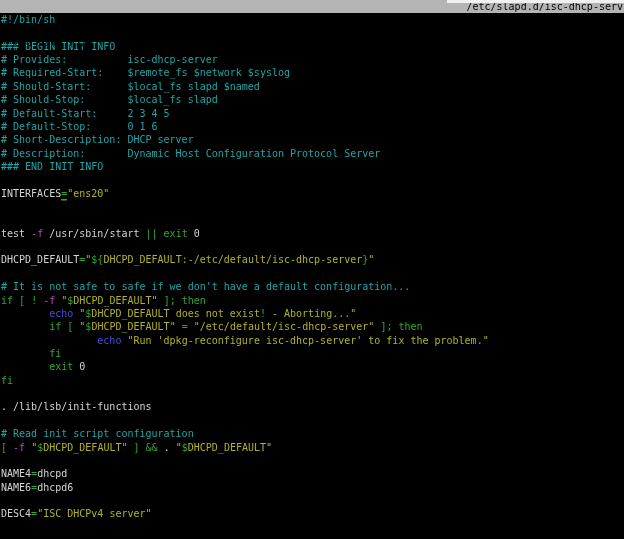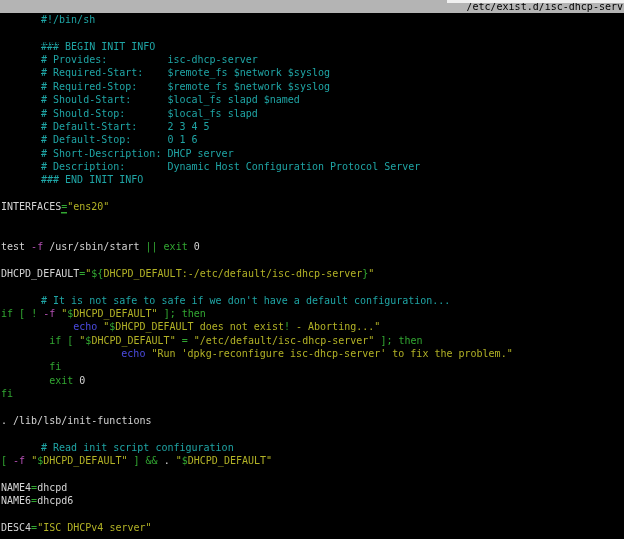--- a/index.html
+++ b/index.html
@@ -11,43 +11,42 @@
   .topstrip{position:absolute;top:0;left:447px;right:0;height:3px;background:#f0f0f0;z-index:3;}
   .titlebar{
     position:absolute;top:0;left:0;width:100%;height:13px;background:#b4b4b4;
     color:#000;line-height:13px;z-index:2;
   }
   .tb-left{position:absolute;left:14px;top:0;white-space:pre;margin-top:36px;}
   .tb-right{position:absolute;right:1px;top:0;white-space:pre;}
   .buffer{position:absolute;top:13px;left:1px;right:0;bottom:0;overflow:hidden;}
   .line{white-space:pre;min-height:13.36px;}
   .tk-plain{color:#d4d4d4;}
-  .tk-comment{color:#1fa5a5;padding-left:40px;}
+  .tk-comment{color:#1fa5a5;}
   .tk-string{color:#b2b226;}
   .tk-special{color:#32a832;}
   .tk-flag{color:#b44fb4;}
-  .tk-builtin{color:#4b4be0;margin-left:24px;}
+  .tk-builtin{color:#4b4be0;}
   .tk-cursor{color:#32a832;box-shadow:0 1.5px 0 0 #32a832;}
 </style>
 </head>
 <body>
 
 <div class="screen">
   <div class="topstrip"></div>
   <div class="titlebar">
     <span class="tb-left">GNU nano 7.2</span>
-    <span class="tb-right">/etc/exist.d/isc-dhcp-serv</span>
+    <span class="tb-right">/etc/slapd.d/isc-dhcp-serv</span>
   </div>
   <div class="buffer" id="buffer">
       <div class="line"><span class="tk-comment">#!/bin/sh</span></div>
       <div class="line"></div>
       <div class="line"><span class="tk-comment">### BEGIN INIT INFO</span></div>
       <div class="line"><span class="tk-comment"># Provides:          isc-dhcp-server</span></div>
       <div class="line"><span class="tk-comment"># Required-Start:    $remote_fs $network $syslog</span></div>
-      <div class="line"><span class="tk-comment"># Required-Stop:     $remote_fs $network $syslog</span></div>
       <div class="line"><span class="tk-comment"># Should-Start:      $local_fs slapd $named</span></div>
       <div class="line"><span class="tk-comment"># Should-Stop:       $local_fs slapd</span></div>
       <div class="line"><span class="tk-comment"># Default-Start:     2 3 4 5</span></div>
       <div class="line"><span class="tk-comment"># Default-Stop:      0 1 6</span></div>
       <div class="line"><span class="tk-comment"># Short-Description: DHCP server</span></div>
       <div class="line"><span class="tk-comment"># Description:       Dynamic Host Configuration Protocol Server</span></div>
       <div class="line"><span class="tk-comment">### END INIT INFO</span></div>
       <div class="line"></div>
       <div class="line"><span class="tk-plain">INTERFACES</span><span class="tk-cursor">=</span><span class="tk-string">"ens20"</span></div>
       <div class="line"></div>

